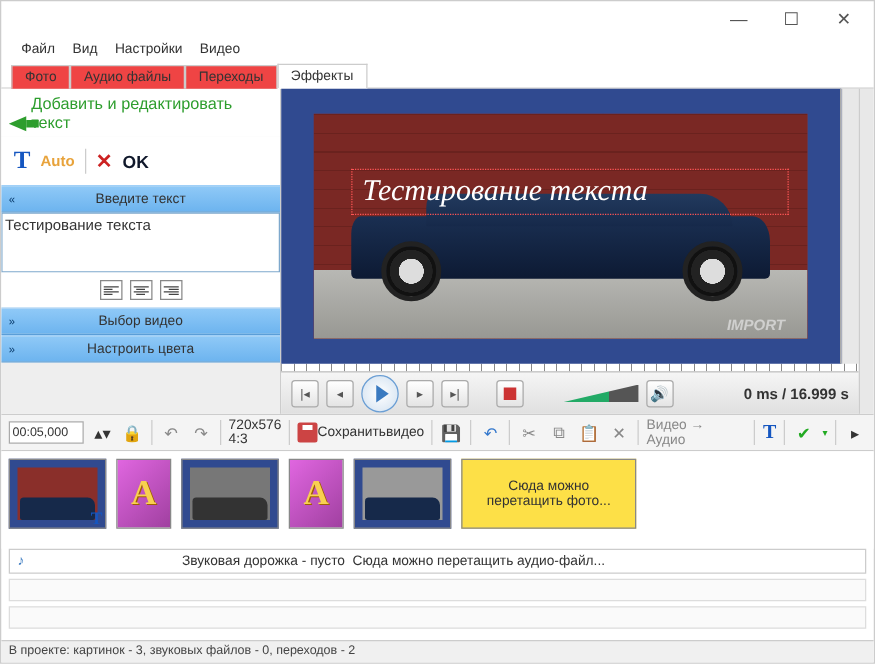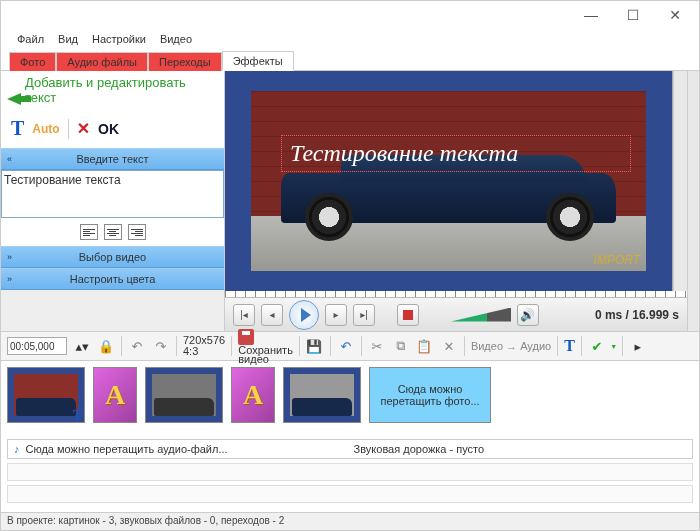--- a/index.html
+++ b/index.html
@@ -35,44 +35,44 @@
 .slide{width:100%;height:100%;background:#8a2f2a;position:relative;overflow:hidden}
 .brick{position:absolute;inset:0;background:repeating-linear-gradient(0deg,#7a2824 0 14px,#6a221e 14px 15px),repeating-linear-gradient(90deg,rgba(0,0,0,0) 0 28px,rgba(0,0,0,0.15) 28px 29px)}
 .ground{position:absolute;bottom:0;left:0;right:0;height:55px;background:linear-gradient(#b8b8b4,#989893)}
 .car{position:absolute;bottom:30px;left:30px;right:30px;height:90px}
 .car-body{position:absolute;bottom:18px;left:0;right:0;height:50px;background:linear-gradient(#1a2f52,#0d1a33);border-radius:8px 14px 4px 4px/14px 20px 4px 4px}
 .car-body::before{content:"";position:absolute;top:-18px;left:60px;right:30px;height:26px;background:linear-gradient(#223a5e,#16294a);border-radius:8px 40px 0 0/18px 40px 0 0}
 .wheel{position:absolute;bottom:0;width:48px;height:48px;border-radius:50%;background:radial-gradient(circle,#ddd 0 35%,#222 36% 60%,#111 61% 100%);border:4px solid #222}
 .wheel.f{right:22px}.wheel.r{left:24px}
 .text-overlay{position:absolute;top:44px;left:30px;right:15px;border:1px dotted #f55;padding:4px 8px}
 .text-overlay span{font-family:'Comic Sans MS',cursive;font-size:24px;color:#fff;font-style:italic}
-.watermark{position:absolute;bottom:4px;right:6px;color:#eab308;opacity:0.7;font-style:italic;font-weight:normal;font-size:12px}
+.watermark{position:absolute;bottom:4px;right:18px;color:#e5e5e5;opacity:0.7;font-style:italic;font-weight:bold;font-size:12px}
 .player{height:34px;background:linear-gradient(#f5f5f5,#e0e0e0);border-top:1px solid #bbb;display:flex;align-items:center;padding:0 8px;gap:6px}
 .pbtn{width:22px;height:22px;border:1px solid #aaa;border-radius:3px;background:linear-gradient(#fff,#e4e4e4);display:flex;align-items:center;justify-content:center;font-size:10px;color:#555}
 .pbtn.big{width:30px;height:30px;border-radius:50%;background:radial-gradient(circle,#fff,#d0e0f0);border:1px solid #6a9ed4}
 .play-tri{width:0;height:0;border-left:10px solid #3a7ac0;border-top:7px solid transparent;border-bottom:7px solid transparent;margin-left:3px}
 .stop-sq{width:10px;height:10px;background:#c33}
 .vol-bar{width:60px;height:14px;background:linear-gradient(90deg,#2a6 0%,#2a6 60%,#555 60%,#555 100%);clip-path:polygon(0 100%,100% 0,100% 100%)}
 .time{margin-left:auto;font-weight:bold;font-size:12px}
 .ruler{height:6px;background:repeating-linear-gradient(90deg,#888 0 1px,transparent 1px 10px);margin-left:246px}
 .toolbar{height:30px;background:#f4f4f4;border-top:1px solid #ccc;border-bottom:1px solid #ccc;display:flex;align-items:center;padding:0 6px;gap:6px}
 .tlabel{font-size:10px;color:#555;line-height:10px}
 .tinput{width:60px;height:18px;border:1px solid #aaa;padding:0 2px;font-size:10px}
 .tico{width:18px;height:18px;display:flex;align-items:center;justify-content:center;font-size:13px}
 .sep{width:1px;height:20px;background:#ccc}
-.savebtn{display:flex;flex-direction:column;line-height:9px;font-size:9px;color:#444}
+.savebtn{display:flex;flex-direction:row;align-items:center;line-height:9px;font-size:9px;color:#444}
 .savebtn .disc{width:16px;height:16px;background:#c44;border-radius:2px;margin-bottom:1px;position:relative}
 .savebtn .disc::after{content:"";position:absolute;top:2px;left:4px;width:8px;height:4px;background:#fff}
 .timeline{height:78px;background:#fff;padding:6px;display:flex;gap:8px;overflow:hidden}
 .thumb{width:78px;height:56px;border:1px solid #888;background:#304a90;position:relative;flex-shrink:0}
 .thumb .mini{position:absolute;inset:6px;background:#8a2f2a}
 .thumb .minicar{position:absolute;bottom:6px;left:8px;right:8px;height:18px;background:#16294a;border-radius:3px 6px 2px 2px}
 .thumb.fx{width:44px;background:linear-gradient(135deg,#e066e0,#a040a0);display:flex;align-items:center;justify-content:center}
 .thumb.fx span{font-family:'Times New Roman';font-size:28px;font-weight:bold;color:#f8d050;text-shadow:1px 1px 0 #a06000}
-.thumb.drop{width:122px;background:#7dd3fc;display:flex;align-items:center;justify-content:center;text-align:center;font-size:10px;color:#666;padding:6px}
+.thumb.drop{width:140px;background:#fde047;display:flex;align-items:center;justify-content:center;text-align:center;font-size:10px;color:#666;padding:6px}
 .thumb .t-badge{position:absolute;bottom:-2px;right:2px;font-family:'Times New Roman';font-size:14px;font-weight:bold;color:#1556c0}
 .thumb.gray .mini{background:#777}
 .audiorow{height:20px;border:1px solid #ccc;background:#fff;margin:0 6px;display:flex;align-items:center;padding:0 6px;gap:6px;font-size:10px;color:#555}
 .note{color:#3a7ac0}
 .emptyrow{height:18px;border:1px solid #ddd;background:#fafafa;margin:4px 6px}
 .status{position:absolute;bottom:0;left:0;right:0;height:18px;background:#f0f0f0;border-top:1px solid #ccc;padding:2px 6px;font-size:10px;color:#444}
 .right-tool{width:12px;background:#e8e8e8;border-left:1px solid #ccc}
 .preview-scroll{width:14px;background:#e8e8e8;border-left:1px solid #ccc}
 </style>
 </head>
@@ -243,19 +243,19 @@
       <div class="mini" style="background:#999"></div>
       <div class="minicar"></div>
     </div>
   <div class="thumb drop">
       <span>Сюда можно перетащить фото...</span>
     </div>
 </div>
 
 <div class="audiorow">
   <span class="note">♪</span>
+  <span style="margin-left:120px">Звуковая дорожка - пусто</span>
   <span>Сюда можно перетащить аудио-файл...</span>
-  <span style="margin-left:120px">Звуковая дорожка - пусто</span>
 </div>
 <div class="emptyrow"></div>
 <div class="emptyrow"></div>
 
 <div class="status">В проекте: картинок - 3, звуковых файлов - 0, переходов - 2</div>
 
 </body></html>

